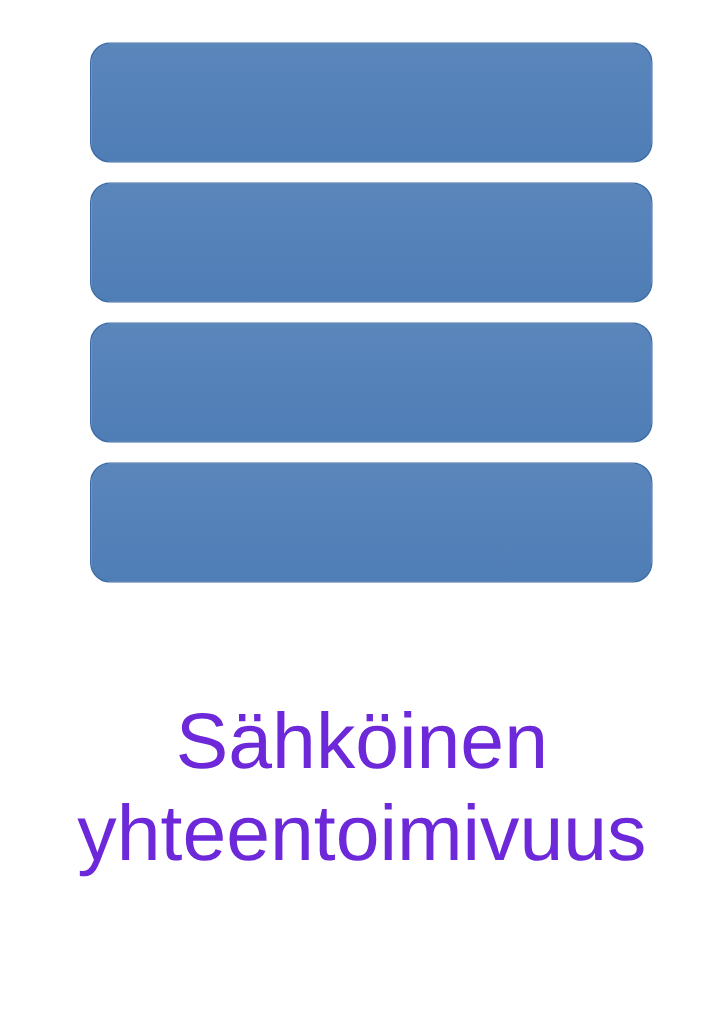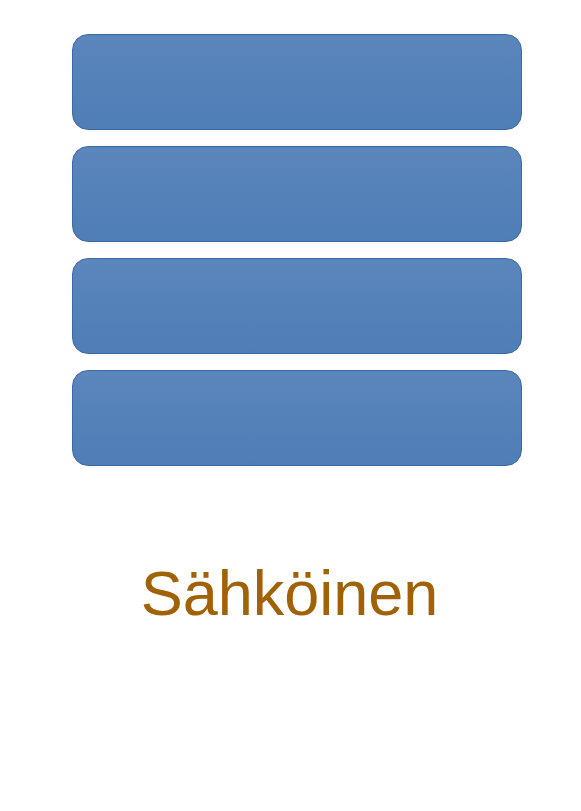--- a/index.html
+++ b/index.html
@@ -31,29 +31,30 @@
       border-radius: 16px;
     }
     .caption {
       position: absolute;
       left: 12px;
       top: 556px;
       width: 555px;
       text-align: center;
       font-size: 63px;
       line-height: 1.18;
-      color: #a16207;
+      color: #6d28d9;
       font-weight: 400;
     }
   </style>
 </head>
 <body>
 
 <div class="bars-container">
   <div class="bar"></div>
   <div class="bar"></div>
   <div class="bar"></div>
   <div class="bar"></div>
 </div>
 
 <div class="caption">
   <span>Sähköinen</span><br>
+  <span>yhteentoimivuus</span>
 </div>
 
 </body></html>

